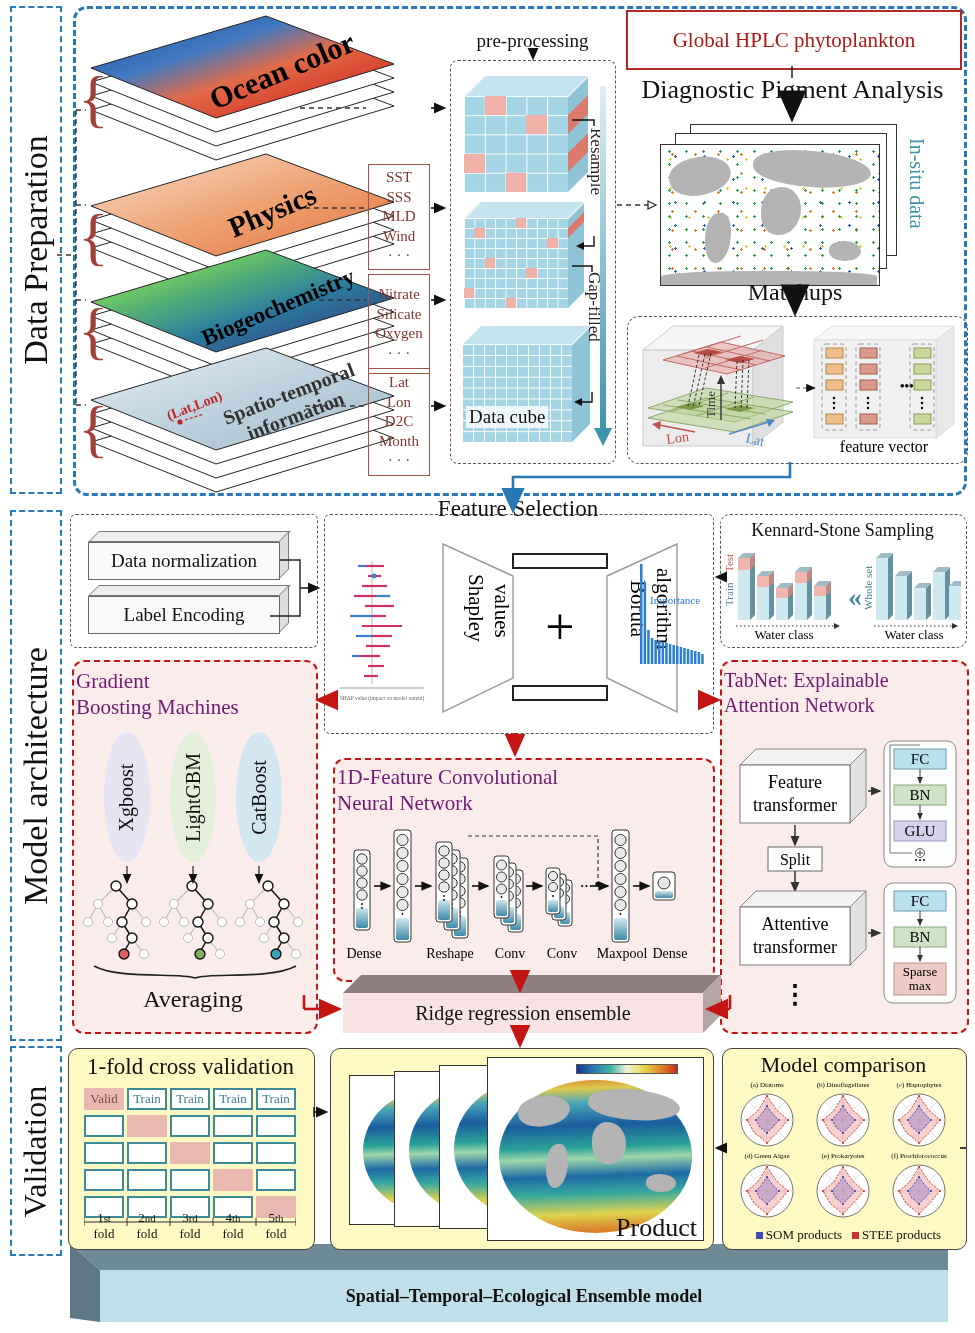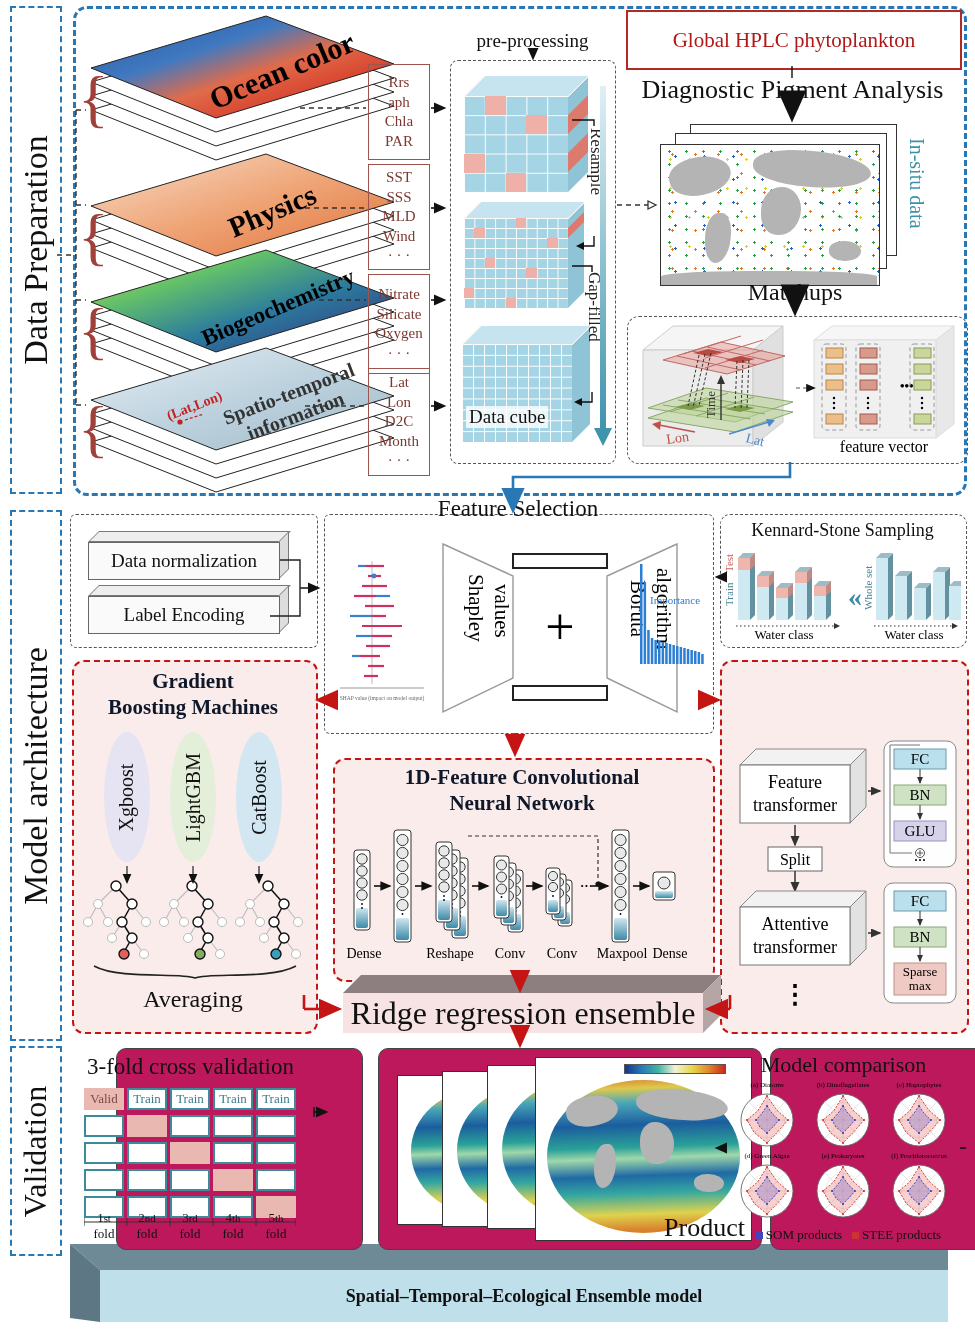--- a/index.html
+++ b/index.html
@@ -7,21 +7,21 @@
           font-family:"Liberation Serif","DejaVu Serif",serif;color:#111;}
   .abs{position:absolute;}
   .ctr{display:flex;align-items:center;justify-content:center;text-align:center;}
   
   .seclab{border:2px dashed #2878b5;display:flex;align-items:center;justify-content:center;}
   .seclab span{transform:rotate(-90deg);white-space:nowrap;font-size:34px;color:#111;}
   
   .dpbox{border:3px dashed #2878b5;border-radius:14px;}
   .gbox{border:1.6px dashed #555;border-radius:8px;}
   .rbox{border:2.6px dashed #c41414;border-radius:12px;background:#f9ecea;}
-  .vbox{border:1.6px solid #444;border-radius:10px;background:#be185d;margin-left:48px;}
+  .vbox{border:1.6px solid #444;border-radius:10px;background:#fef9c3;}
   
   .varbox{border:1.5px solid #9c544c;color:#7c3830;font-size:15px;line-height:1.3;
           display:flex;flex-direction:column;align-items:center;justify-content:center;}
   
   .cfront{position:absolute;background:#a5d5e4;
     background-image:linear-gradient(to right,rgba(255,255,255,.95) 1.4px,transparent 1.4px),
                      linear-gradient(to bottom,rgba(255,255,255,.95) 1.4px,transparent 1.4px);}
   .ctop{position:absolute;left:0;bottom:100%;width:100%;height:20px;background:#c6e4ef;
     transform:skewX(-45deg);transform-origin:left bottom;
     background-image:linear-gradient(to right,rgba(255,255,255,.9) 1.4px,transparent 1.4px);}
@@ -33,21 +33,21 @@
   
   .vtext{writing-mode:vertical-rl;font-size:17px;color:#222;}
   
   .b3d{position:absolute;}
   .b3d .f{position:absolute;left:0;top:0;width:100%;height:100%;background:#fafafa;border:1.2px solid #666;
           display:flex;align-items:center;justify-content:center;font-size:19px;}
   .b3d .t{position:absolute;left:0;bottom:100%;width:100%;height:9px;background:#eee;border:1px solid #777;
           transform:skewX(-45deg);transform-origin:left bottom;}
   .b3d .s{position:absolute;left:100%;top:0;width:9px;height:100%;background:#ddd;border:1px solid #777;
           transform:skewY(-45deg);transform-origin:left top;}
-  .redtitle{color:#0f172a;font-weight:bold;text-align:center;line-height:1.25;}
+  .redtitle{color:#701a75;font-weight:normal;line-height:1.25;}
   .ellip{position:absolute;width:46px;height:130px;border-radius:50%;display:flex;align-items:center;justify-content:center;}
   .ellip span{transform:rotate(-90deg);white-space:nowrap;font-size:20px;}
   
   .ffc{position:absolute;width:40px;height:22px;box-sizing:border-box;}
   .ffc.tr{border:2px solid #3d8a9a;background:#fff;color:#3d7a8a;font-size:13px;display:flex;align-items:center;justify-content:center;}
   .ffc.pk{background:#e9b8b0;color:#7a4a44;font-size:13px;display:flex;align-items:center;justify-content:center;}
   .ffc.em{border:2px solid #3d8a9a;background:#fff;}
   .mappanel{position:absolute;background:#fff;border:1.3px solid #333;}
   .oceanellipse{position:absolute;border-radius:50%;
     background:linear-gradient(178deg,#d9822b 0%,#ddc94e 7%,#4aa7b8 16%,#1b5d9e 30%,#2aa198 44%,#9fd8aa 51%,#1f6aa5 62%,#35a8a0 73%,#dfd24e 86%,#d9822b 96%);}
@@ -139,26 +139,20 @@
       <path d="M15,398 L190,346 L318,394 L140,448 Z" fill="url(#gSpat)" stroke="#222"></path>
       <text transform="translate(215,398) rotate(-21)" text-anchor="middle" font-size="20" font-weight="bold" fill="#333">Spatio-temporal</text>
       <text transform="translate(222,420) rotate(-21)" text-anchor="middle" font-size="20" font-weight="bold" fill="#333">information</text>
       <text transform="translate(120,408) rotate(-21)" text-anchor="middle" font-size="14" font-weight="bold" fill="#c42222">(Lat,Lon)</text>
       <circle cx="104" cy="420" r="2.6" fill="#c42222"></circle>
       <line x1="109" y1="418" x2="128" y2="412" stroke="#c42222" stroke-width="1.3" stroke-dasharray="3,2"></line>
       <text x="2" y="448" font-size="64" fill="#a04038">{</text>
     </g>
   </svg>
 
-  <div class="abs varbox" style="left:368px;top:64px;width:60px;height:94px">
-    <span>Rrs</span>
-    <span>aph</span>
-    <span>Chla</span>
-    <span>PAR</span>
-  </div>
   <div class="abs varbox" style="left:368px;top:164px;width:60px;height:104px">
     <span>SST</span>
     <span>SSS</span>
     <span>MLD</span>
     <span>Wind</span>
     <span>· · ·</span>
   </div>
   <div class="abs varbox" style="left:368px;top:274px;width:60px;height:98px">
     <span>Nitrate</span>
     <span>Silicate</span>
@@ -617,20 +611,24 @@
     <rect x="315" y="69" width="18" height="7" rx="2" fill="url(#gstrip)"></rect>
     <text x="24" y="136" text-anchor="middle" font-size="14">Dense</text>
     <text x="110" y="136" text-anchor="middle" font-size="14">Reshape</text>
     <text x="170" y="136" text-anchor="middle" font-size="14">Conv</text>
     <text x="222" y="136" text-anchor="middle" font-size="14">Conv</text>
     <text x="282" y="136" text-anchor="middle" font-size="14">Maxpool</text>
     <text x="330" y="136" text-anchor="middle" font-size="14">Dense</text>
   </svg>
 
   <div class="abs rbox" style="left:720px;top:660px;width:245px;height:370px"></div>
+  <div class="abs redtitle" style="left:724px;top:668px;width:237px;font-size:20px">
+    <div>TabNet:  Explainable</div>
+    <div>Attention Network</div>
+  </div>
   <svg class="abs" style="left:722px;top:735px;width:241px;height:292px" viewBox="0 0 241 292">
     <defs>
         <marker id="mT" markerWidth="8" markerHeight="8" refX="6" refY="3" orient="auto">
           <path d="M0,0L7,3L0,6Z" fill="#333"></path>
         </marker>
       </defs>
     <polygon points="18,30 34,14 144,14 128,30" fill="#f2f2f2" stroke="#888"></polygon>
     <polygon points="128,30 144,14 144,72 128,88" fill="#e2e2e2" stroke="#888"></polygon>
     <rect x="18" y="30" width="110" height="58" fill="#fff" stroke="#777"></rect>
     <text x="73" y="53" text-anchor="middle" font-size="18">Feature</text>
@@ -673,24 +671,24 @@
     <text x="198" y="241" text-anchor="middle" font-size="13">Sparse</text>
     <text x="198" y="255" text-anchor="middle" font-size="13">max</text>
     <text x="73" y="268" text-anchor="middle" font-size="26" font-weight="bold">⋮</text>
   </svg>
 
   <svg class="abs" style="left:338px;top:968px;width:390px;height:70px" viewBox="0 0 390 70">
     <polygon points="5,25 23,7 383,7 365,25" fill="#8d7f7f"></polygon>
     <polygon points="365,25 383,7 383,47 365,65" fill="#b5a5a5"></polygon>
     <rect x="5" y="25" width="360" height="40" fill="#f7e3e3"></rect>
   </svg>
-  <div class="abs ctr" style="left:343px;top:993px;width:360px;height:40px;font-size:32px">Ridge regression ensemble</div>
+  <div class="abs ctr" style="left:343px;top:993px;width:360px;height:40px;font-size:20px">Ridge regression ensemble</div>
 
   <div class="abs vbox" style="left:68px;top:1048px;width:245px;height:200px"></div>
-  <div class="abs ctr" style="left:68px;top:1054px;width:245px;height:26px;font-size:23px">3-fold cross validation</div>
+  <div class="abs ctr" style="left:68px;top:1054px;width:245px;height:26px;font-size:23px">1-fold cross validation</div>
   <div class="abs" style="left:84px;top:1088px;width:212px;height:130px">
     <div class="ffc pk" style="left:0;top:0">Valid</div>
     <div class="ffc tr" style="left:43px;top:0">Train</div>
     <div class="ffc tr" style="left:86px;top:0">Train</div>
     <div class="ffc tr" style="left:129px;top:0">Train</div>
     <div class="ffc tr" style="left:172px;top:0">Train</div>
     <div class="ffc em" style="left:0;top:27px"></div>
     <div class="ffc pk" style="left:43px;top:27px"></div>
     <div class="ffc em" style="left:86px;top:27px"></div>
     <div class="ffc em" style="left:129px;top:27px"></div>

